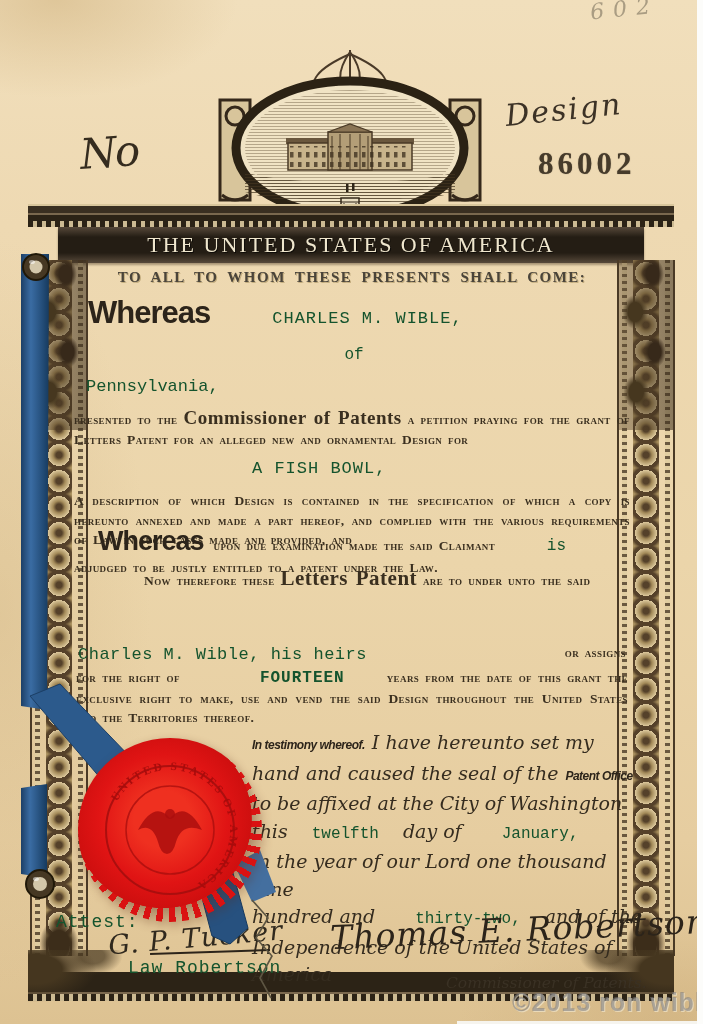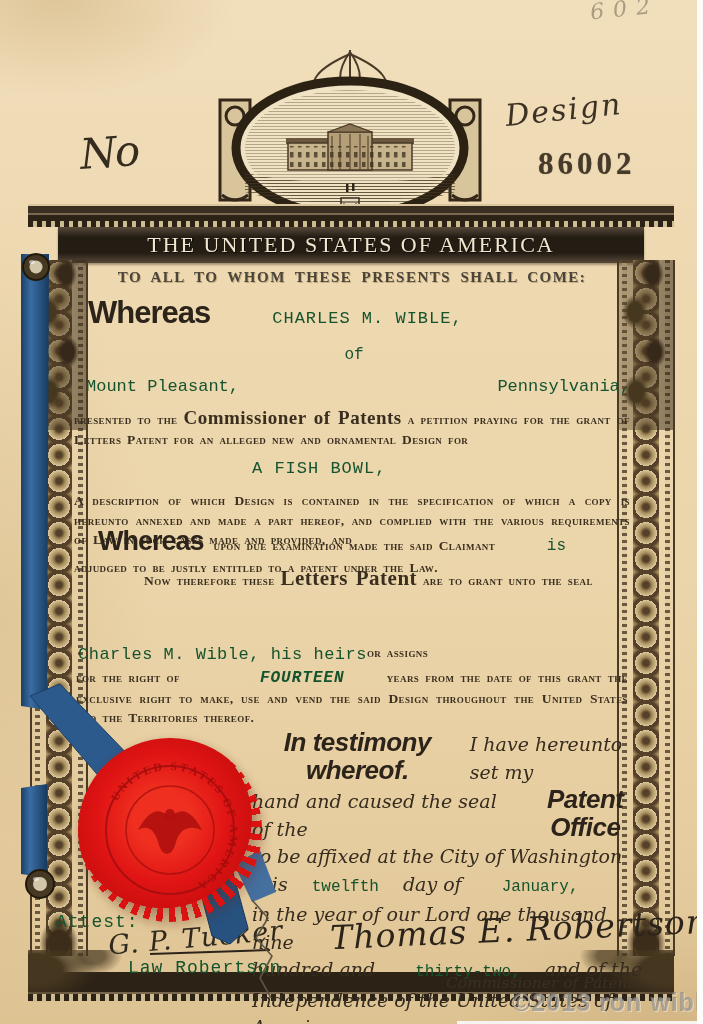--- a/index.html
+++ b/index.html
@@ -89,29 +89,29 @@
   .fishbowl{position:absolute;left:252px;top:459px;font-size:17px;letter-spacing:1px;}
   .description{position:absolute;left:74px;top:491px;width:556px;}
 
   .whereas2{position:absolute;left:74px;top:526px;width:556px;}
   .whereas2-l1{display:flex;align-items:baseline;}
   .whereas2-word{font-size:27px;letter-spacing:-1px;margin-left:24px;margin-right:10px;}
   .is-val{margin-left:auto;margin-right:64px;font-size:16px;}
   .therefore{position:absolute;left:74px;top:569px;width:556px;text-indent:70px;}
   .therefore .bold-serif{font-size:21px;}
 
-  .grantee-row{position:absolute;left:78px;top:644px;width:548px;display:flex;align-items:flex-end;}
+  .grantee-row{position:absolute;left:78px;top:644px;width:548px;display:flex;justify-content:space-between;align-items:flex-end;}
   .grantee-name{font-size:17px;letter-spacing:.5px;}
   .or-assigns{font-size:12.5px;}
   .term{position:absolute;left:76px;top:668px;width:552px;}
-  .term .tw{font-size:16px;font-variant:normal;margin:0 42px 0 80px;letter-spacing:1px;font-style:italic;}
+  .term .tw{font-size:16px;font-variant:normal;margin:0 42px 0 80px;letter-spacing:1px;}
 
   .testimony{position:absolute;left:252px;top:729px;width:400px;font-size:19px;line-height:27.5px;}
   .testimony .row{display:flex;align-items:baseline;}
-  .testimony .bl{font-size:26px;letter-spacing:-.5px;text-align:center;}
+  .testimony .bl{font-size:12px;letter-spacing:-.5px;text-align:center;}
   .testimony .tw{font-size:16px;font-style:normal;}
   .gap24{display:inline-block;width:24px;}
   .gap40{display:inline-block;width:40px;}
 
   .attest{position:absolute;left:56px;top:912px;font-size:18px;letter-spacing:1px;}
   .sig-tucker{position:absolute;left:108px;top:922px;font-size:27px;transform:rotate(-5deg);color:#30291e;letter-spacing:1px;}
   .sig-dash{position:absolute;left:150px;top:951px;width:120px;height:2px;background:#2c241a;transform:rotate(-2deg);}
   .law-examiner{position:absolute;left:128px;top:958px;font-size:18px;letter-spacing:1px;}
   .sig-robertson{position:absolute;left:330px;top:910px;font-size:33px;transform:rotate(-2.5deg);color:#2c241a;letter-spacing:1px;white-space:nowrap;}
   .comm-title{position:absolute;left:446px;top:974px;font-size:15.5px;color:#3a3124;white-space:nowrap;}
@@ -216,21 +216,20 @@
   <div class="col col-left"></div>
   <div class="col col-right"></div>
   <div class="bottom-band"></div>
 
   <div class="whereas-row">
     <span class="bl whereas-word">Whereas</span>
     <span class="tw applicant">CHARLES M. WIBLE,</span>
   </div>
   <div class="of-row tw">of</div>
   <div class="city-row">
-    <span class="tw">Mount Pleasant,</span>
     <span class="tw">Pennsylvania,</span>
   </div>
 
   <p class="sc petition">
     <span>presented to the</span>
     <span class="bold-serif">Commissioner of Patents</span>
     <span>a petition praying for the grant of Letters Patent for an alleged new and ornamental Design for</span>
   </p>
 
   <div class="tw fishbowl">A FISH BOWL,</div>
@@ -242,40 +241,40 @@
       <span class="bl whereas2-word">Whereas</span>
       <span class="sc" style="white-space:nowrap">upon due examination made the said Claimant</span>
       <span class="tw is-val">is</span>
     </div>
     <p class="sc" style="margin-top:1px">adjudged to be justly entitled to a patent under the Law.</p>
   </div>
 
   <p class="sc therefore">
     <span>Now therefore these</span>
     <span class="bold-serif">Letters Patent</span>
-    <span>are to grant unto the seal</span>
+    <span>are to under unto the said</span>
   </p>
 
   <div class="grantee-row">
     <span class="tw grantee-name">Charles M. Wible, his heirs</span>
     <span class="sc or-assigns">or assigns</span>
   </div>
 
   <p class="sc term">
     <span>for the right of</span><span class="tw">FOURTEEN</span><span>years from the date of this grant the exclusive right to make, use and vend the said Design throughout the United States and the Territories thereof.</span>
   </p>
 
   <div class="testimony script">
     <div class="row">
       <span class="bl">In testimony whereof.</span>
       <span style="margin-left:7px">I have hereunto set my</span>
     </div>
     <div class="row">
       <span>hand and caused the seal of the</span>
-      <span class="bl" style="">Patent Office</span>
+      <span class="bl" style="margin-left:7px">Patent Office</span>
     </div>
     <div>to be affixed at the City of Washington</div>
     <div class="row">
       <span>this</span>
       <span class="gap24"></span>
       <span class="tw">twelfth</span>
       <span class="gap24"></span>
       <span>day of</span>
       <span class="gap40"></span>
       <span class="tw">January,</span>

